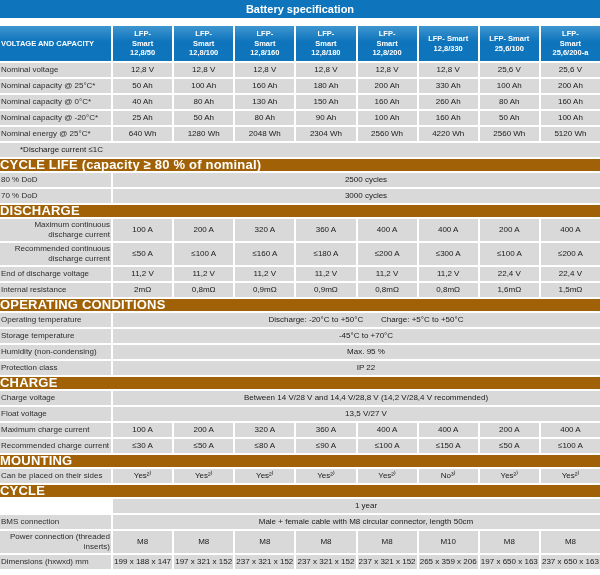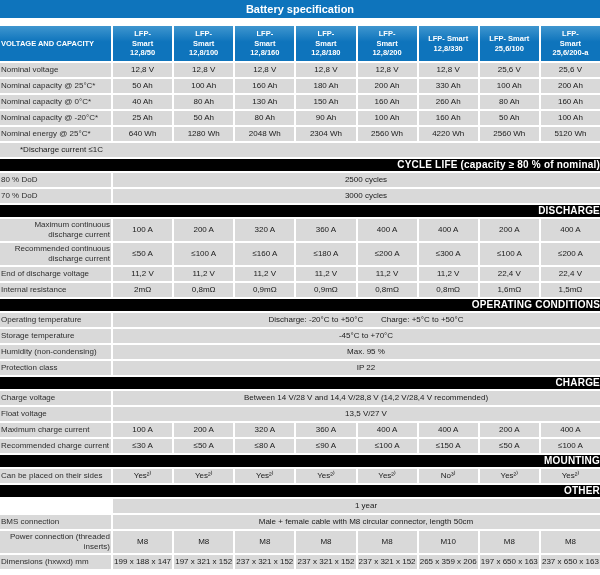--- a/index.html
+++ b/index.html
@@ -26,22 +26,22 @@
     background:#d9d9d9;color:#1a1a1a;font-size:8px;line-height:1.25;
     display:flex;align-items:center;justify-content:center;text-align:center;
     min-height:12px;padding:1px 1px;
   }
   .label-cell{
     justify-content:flex-start;text-align:right;color:#2e2e2e;
   }
   .span-cell{grid-column:2 / -1;padding-left:20px;}
   .full-cell{grid-column:1 / -1;justify-content:flex-start;text-align:left;padding-left:20px;}
   .section-bar{
-    background:#000000;color:#fff;font-weight:bold;font-size:10px;
-    text-align:right;height:12px;line-height:12px;margin-bottom:2px;
+    background:#a16207;color:#fff;font-weight:bold;font-size:13px;
+    text-align:left;height:12px;line-height:12px;margin-bottom:2px;
     letter-spacing:0.2px;
   }
 </style>
 </head>
 <body>
 
 <div class="page">
   <div class="title-bar">Battery specification</div>
   <div id="spec-table">
       <div class="grid-row">
@@ -234,21 +234,21 @@
         <div class="cell label-cell">Can be placed on their sides</div>
         <div class="cell">Yes²⁾</div>
         <div class="cell">Yes²⁾</div>
         <div class="cell">Yes²⁾</div>
         <div class="cell">Yes²⁾</div>
         <div class="cell">Yes²⁾</div>
         <div class="cell">No³⁾</div>
         <div class="cell">Yes²⁾</div>
         <div class="cell">Yes²⁾</div>
       </div>
-      <div class="section-bar">OTHER</div>
+      <div class="section-bar">CYCLE</div>
       <div class="grid-row">
         <div class="cell span-cell">1 year</div>
       </div>
       <div class="grid-row">
         <div class="cell label-cell">BMS connection</div>
         <div class="cell span-cell">Male + female cable with M8 circular connector, length 50cm</div>
       </div>
       <div class="grid-row">
         <div class="cell label-cell">Power connection (threaded inserts)</div>
         <div class="cell">M8</div>

